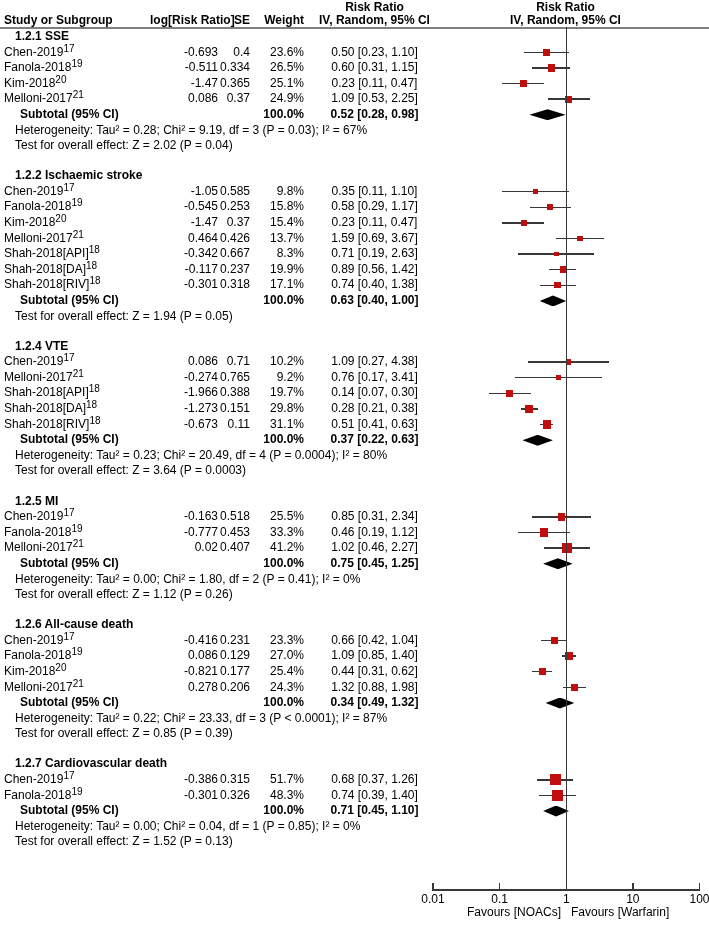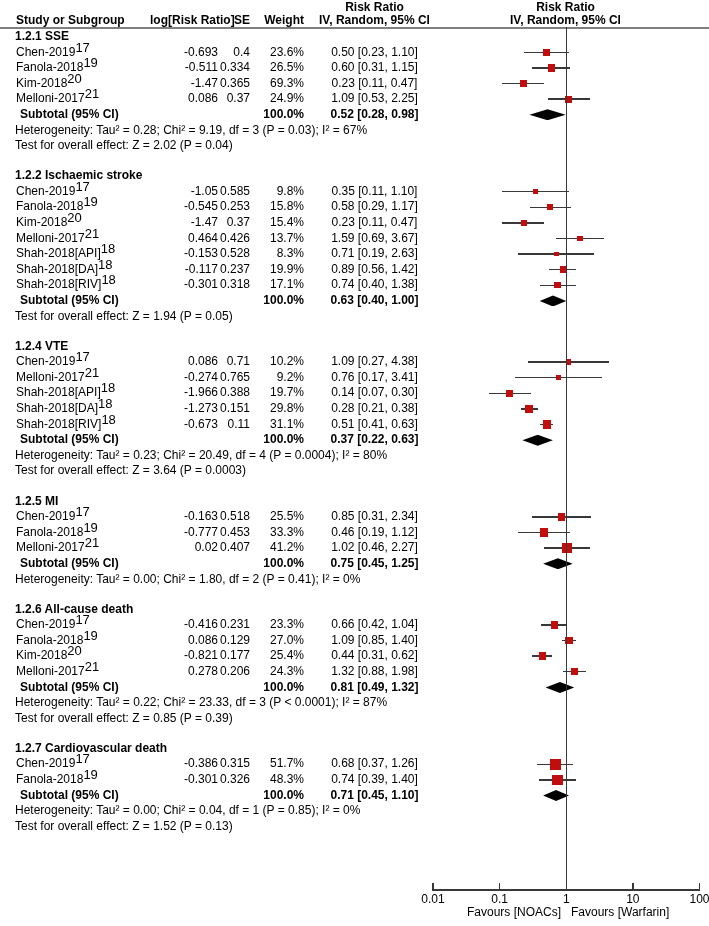--- a/index.html
+++ b/index.html
@@ -11,30 +11,30 @@
   
   #header{position:relative;height:27px;border-bottom:2px solid var(--rule,#7f7f7f);font-weight:bold;}
   .h1l{position:absolute;left:304px;width:141px;top:0;text-align:center;white-space:nowrap;}
   .h1r{position:absolute;left:495px;width:141px;top:0;text-align:center;white-space:nowrap;}
   .hline2{position:absolute;left:0;top:13px;display:flex;white-space:nowrap;}
   .h2r{position:absolute;left:495px;width:141px;top:13px;text-align:center;white-space:nowrap;}
   
   #rows{position:relative;}
   .row{position:relative;height:15.6px;line-height:15.6px;display:flex;white-space:nowrap;}
   .cell{flex:none;overflow:visible;white-space:nowrap;}
-  .name{width:150px;padding-left:16px;box-sizing:border-box;text-align:left;}
+  .name{width:150px;padding-left:4px;box-sizing:border-box;text-align:left;}
   .subname{width:250px;padding-left:20px;box-sizing:border-box;text-align:left;}
   .logrr{width:68px;text-align:right;}
   .se{width:32px;text-align:right;}
   .wt{width:54px;text-align:right;}
   .ci{width:141px;text-align:center;}
   .wide{padding-left:15px;}
   .title-row,.subtotal-row{font-weight:bold;}
   .spacer{height:14.5px;}
-  sup{font-size:13px;line-height:0;vertical-align:4px;}
+  sup{font-size:10px;line-height:0;vertical-align:4px;}
   
   .ciline{position:absolute;top:7.1px;height:1.4px;background:var(--line,#383838);}
   .sq{position:absolute;background:var(--sq,#c00d0d);}
   .diamond{position:absolute;top:2.4px;height:11px;background:var(--diamond,#000);
     clip-path:polygon(0 50%,50% 0,100% 50%,50% 100%);}
   
   #vline{position:absolute;left:565.5px;top:27px;height:863px;width:1.4px;background:var(--line,#383838);}
   #axisline{position:absolute;left:433px;top:889px;width:266.5px;height:1.5px;background:var(--line,#383838);}
   #axis{position:absolute;left:0;top:0;width:709px;height:926px;pointer-events:none;}
   .tick{position:absolute;top:883px;width:1.4px;height:8px;background:var(--line,#383838);}
@@ -79,21 +79,21 @@
         <div class="cell se">0.334</div>
         <div class="cell wt">26.5%</div>
         <div class="cell ci">0.60 [0.31, 1.15]</div>
         <div class="ciline" style="left: 532.362px; width: 37.932px;"></div>
         <div class="sq" style="height: 7.51px; width: 7.51px; left: 547.714px; top: 4.045px;"></div>
       </div>
       <div class="row">
         <div class="cell name"><span>Kim-2018</span><sup>20</sup></div>
         <div class="cell logrr">-1.47</div>
         <div class="cell se">0.365</div>
-        <div class="cell wt">69.3%</div>
+        <div class="cell wt">25.1%</div>
         <div class="cell ci">0.23 [0.11, 0.47]</div>
         <div class="ciline" style="left: 502.383px; width: 42.0207px;"></div>
         <div class="sq" style="height: 7.314px; width: 7.314px; left: 520.068px; top: 4.143px;"></div>
       </div>
       <div class="row">
         <div class="cell name"><span>Melloni-2017</span><sup>21</sup></div>
         <div class="cell logrr">0.086</div>
         <div class="cell se">0.37</div>
         <div class="cell wt">24.9%</div>
         <div class="cell ci">1.09 [0.53, 2.25]</div>
@@ -143,22 +143,22 @@
         <div class="cell name"><span>Melloni-2017</span><sup>21</sup></div>
         <div class="cell logrr">0.464</div>
         <div class="cell se">0.426</div>
         <div class="cell wt">13.7%</div>
         <div class="cell ci">1.59 [0.69, 3.67]</div>
         <div class="ciline" style="left: 555.513px; width: 48.3576px;"></div>
         <div class="sq" style="height: 5.718px; width: 5.718px; left: 576.809px; top: 4.941px;"></div>
       </div>
       <div class="row">
         <div class="cell name"><span>Shah-2018[API]</span><sup>18</sup></div>
-        <div class="cell logrr">-0.153</div>
-        <div class="cell se">0.528</div>
+        <div class="cell logrr">-0.342</div>
+        <div class="cell se">0.667</div>
         <div class="cell wt">8.3%</div>
         <div class="cell ci">0.71 [0.19, 2.63]</div>
         <div class="ciline" style="left: 518.197px; width: 76.0326px;"></div>
         <div class="sq" style="height: 4.962px; width: 4.962px; left: 553.859px; top: 5.319px;"></div>
       </div>
       <div class="row">
         <div class="cell name"><span>Shah-2018[DA]</span><sup>18</sup></div>
         <div class="cell logrr">-0.117</div>
         <div class="cell se">0.237</div>
         <div class="cell wt">19.9%</div>
@@ -270,20 +270,21 @@
         <div class="ciline" style="left: 543.781px; width: 46.189px;"></div>
         <div class="sq" style="height: 9.568px; width: 9.568px; left: 562.039px; top: 3.016px;"></div>
       </div>
       <div class="row subtotal-row">
         <div class="cell subname">Subtotal (95% CI)</div>
         <div class="cell wt">100.0%</div>
         <div class="cell ci">0.75 [0.45, 1.25]</div>
         <div class="diamond" style="left: 543.145px; width: 29.5613px;"></div>
       </div>
       <div class="row wide">Heterogeneity: Tau² = 0.00; Chi² = 1.80, df = 2 (P = 0.41); I² = 0%</div>
+      <div class="row wide">Test for overall effect: Z = 1.12 (P = 0.26)</div>
       <div class="spacer"></div>
       <div class="row title-row">
         <div class="cell wide">1.2.6 All-cause death</div>
       </div>
       <div class="row">
         <div class="cell name"><span>Chen-2019</span><sup>17</sup></div>
         <div class="cell logrr">-0.416</div>
         <div class="cell se">0.231</div>
         <div class="cell wt">23.3%</div>
         <div class="cell ci">0.66 [0.42, 1.04]</div>
@@ -313,21 +314,21 @@
         <div class="cell logrr">0.278</div>
         <div class="cell se">0.206</div>
         <div class="cell wt">24.3%</div>
         <div class="cell ci">1.32 [0.88, 1.98]</div>
         <div class="ciline" style="left: 562.551px; width: 23.4642px;"></div>
         <div class="sq" style="height: 7.202px; width: 7.202px; left: 570.682px; top: 4.199px;"></div>
       </div>
       <div class="row subtotal-row">
         <div class="cell subname">Subtotal (95% CI)</div>
         <div class="cell wt">100.0%</div>
-        <div class="cell ci">0.81 [0.49, 1.32]</div>
+        <div class="cell ci">0.34 [0.49, 1.32]</div>
         <div class="diamond" style="left: 545.609px; width: 28.6739px;"></div>
       </div>
       <div class="row wide">Heterogeneity: Tau² = 0.22; Chi² = 23.33, df = 3 (P &lt; 0.0001); I² = 87%</div>
       <div class="row wide">Test for overall effect: Z = 0.85 (P = 0.39)</div>
       <div class="spacer"></div>
       <div class="row title-row">
         <div class="cell wide">1.2.7 Cardiovascular death</div>
       </div>
       <div class="row">
         <div class="cell name"><span>Chen-2019</span><sup>17</sup></div>

